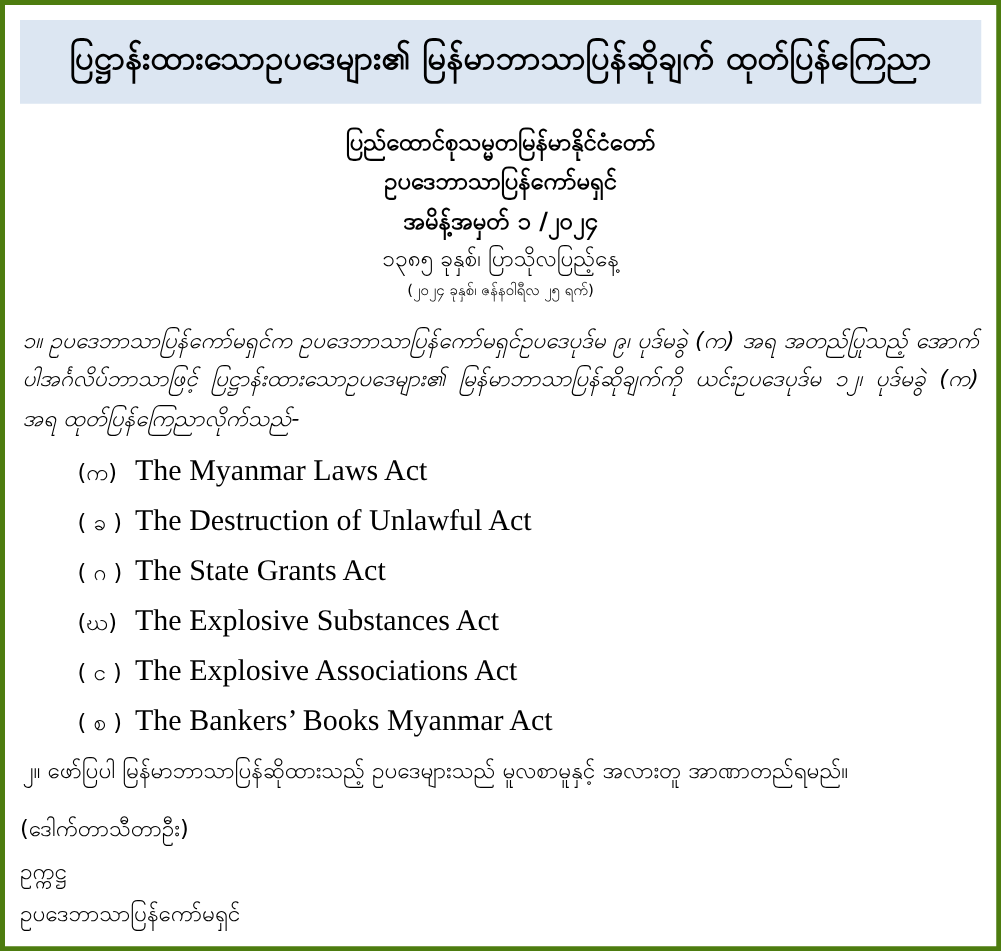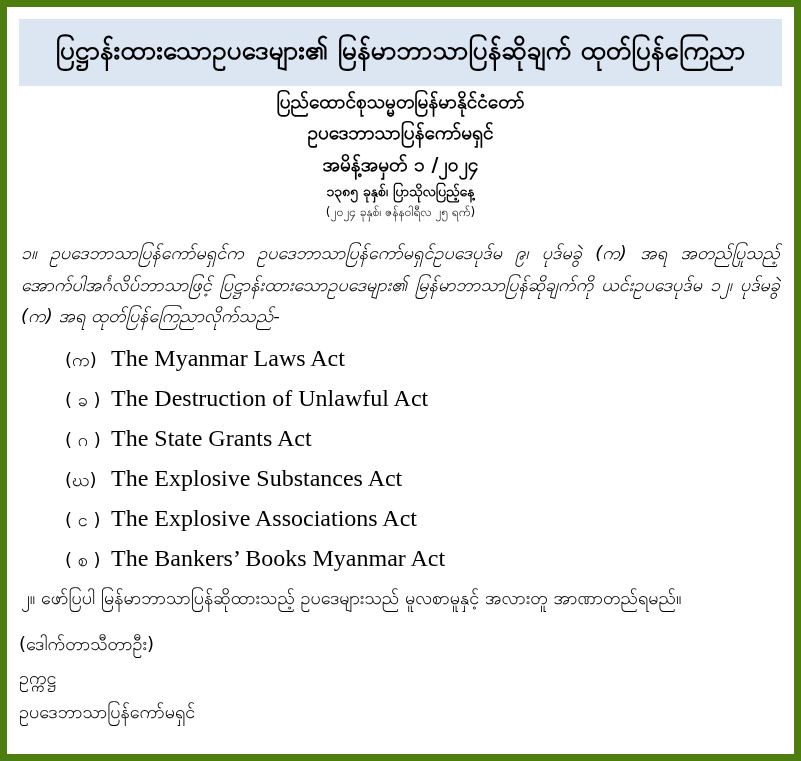--- a/index.html
+++ b/index.html
@@ -10,21 +10,21 @@
   body {
     font-family: "DejaVu Sans", "Liberation Sans", sans-serif;
     color: #000000;
   }
   .page {
     position: relative;
     width: 801px;
     height: 761px;
     box-sizing: border-box;
     background: #ffffff;
-    border: 7px solid #4d7c0f;
+    border: 4px solid #4d7c0f;
     overflow: hidden;
   }
   .inner {
     position: absolute;
     left: 12px;
     top: 12px;
     right: 12px;
     bottom: 12px;
   }
 
@@ -39,30 +39,30 @@
     font-size: 26px;
     line-height: 1.35;
     font-weight: 700;
     color: #000;
     letter-spacing: 0.2px;
   }
 
   
   .masthead {
     text-align: center;
-    margin-top: 0;
+    margin-top: 16px;
   }
   .masthead .line {
     font-size: 19px;
     line-height: 1.65;
     font-weight: 700;
   }
   .masthead .line.sub {
-    font-weight: 700;
-    font-size: 14px;
+    font-weight: 400;
+    font-size: 18px;
   }
   .masthead .line.paren {
     font-weight: 400;
     font-size: 12px;
   }
 
   
   .body {
     margin-top: 14px;
   }

